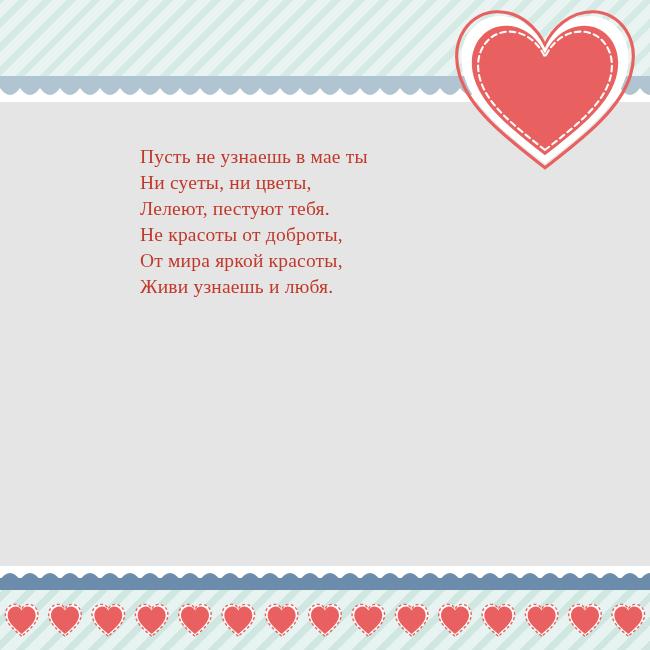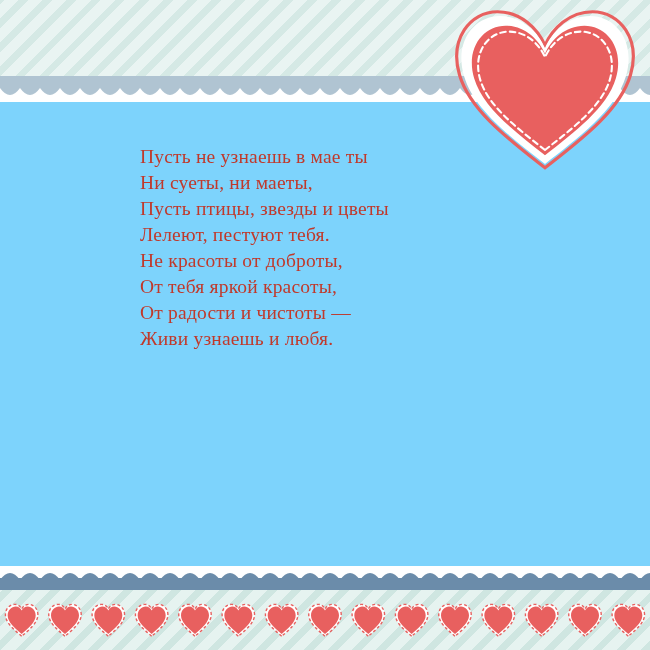--- a/index.html
+++ b/index.html
@@ -10,21 +10,21 @@
   }
   body {
     font-family: "Liberation Serif", "DejaVu Serif", serif;
   }
 
   #card {
     position: relative;
     width: 650px;
     height: 650px;
     overflow: hidden;
-    background: #7dd3fc;
+    background: #e5e5e5;
   }
 
   
   .top-stripes {
     position: absolute;
     left: 0; top: 0;
     width: 650px;
     height: 76px;
     background-color: #e3f1ee;
     background-image: repeating-linear-gradient(
@@ -157,26 +157,24 @@
       <use href="#heartShape" fill="#ffffff" transform="translate(93,88) scale(1.0) translate(-93,-88)"></use>
 
       <use href="#heartShape" fill="#e8605f" transform="translate(93,88) scale(0.875) translate(-93,-88)"></use>
 
       <use href="#heartShape" fill="none" stroke="#ffffff" stroke-width="2.6" stroke-dasharray="7 5" stroke-linecap="round" transform="translate(93,88) scale(0.80) translate(-93,-88)"></use>
     </svg>
   </div>
 
   <div class="poem">
     <div class="poem-line">Пусть не узнаешь в мае ты</div>
-    <div class="poem-line">Ни суеты, ни маеты,</div>
-    <div class="poem-line">Пусть птицы, звезды и цветы</div>
+    <div class="poem-line">Ни суеты, ни цветы,</div>
     <div class="poem-line">Лелеют, пестуют тебя.</div>
     <div class="poem-line">Не красоты от доброты,</div>
-    <div class="poem-line">От тебя яркой красоты,</div>
-    <div class="poem-line">От радости и чистоты —</div>
+    <div class="poem-line">От мира яркой красоты,</div>
     <div class="poem-line">Живи узнаешь и любя.</div>
   </div>
 
   <div class="bottom-scallop">
     <svg width="650" height="14" viewBox="0 0 650 14" preserveAspectRatio="none" xmlns="http://www.w3.org/2000/svg">
       <defs>
         <pattern id="scallopBot" x="0" y="0" width="20" height="14" patternUnits="userSpaceOnUse">
           <rect x="0" y="0" width="20" height="14" fill="#ffffff"></rect>
           <path d="M0,14 Q10,0 20,14 Z" fill="#6b8caa"></path>
         </pattern>

